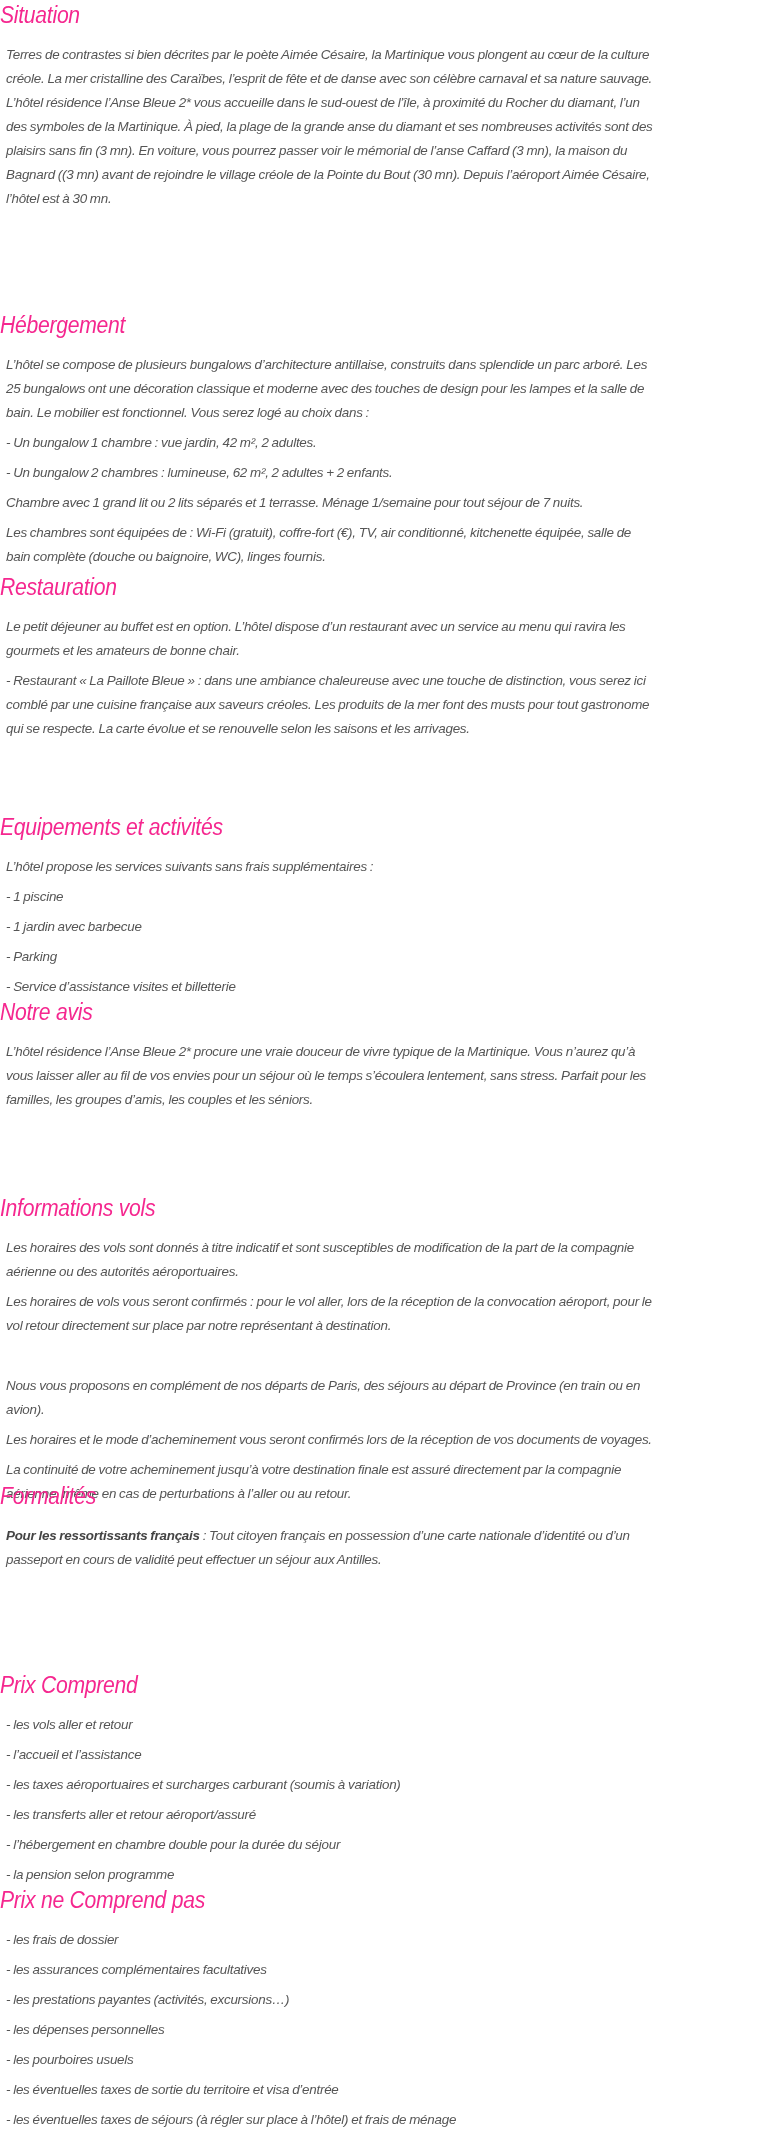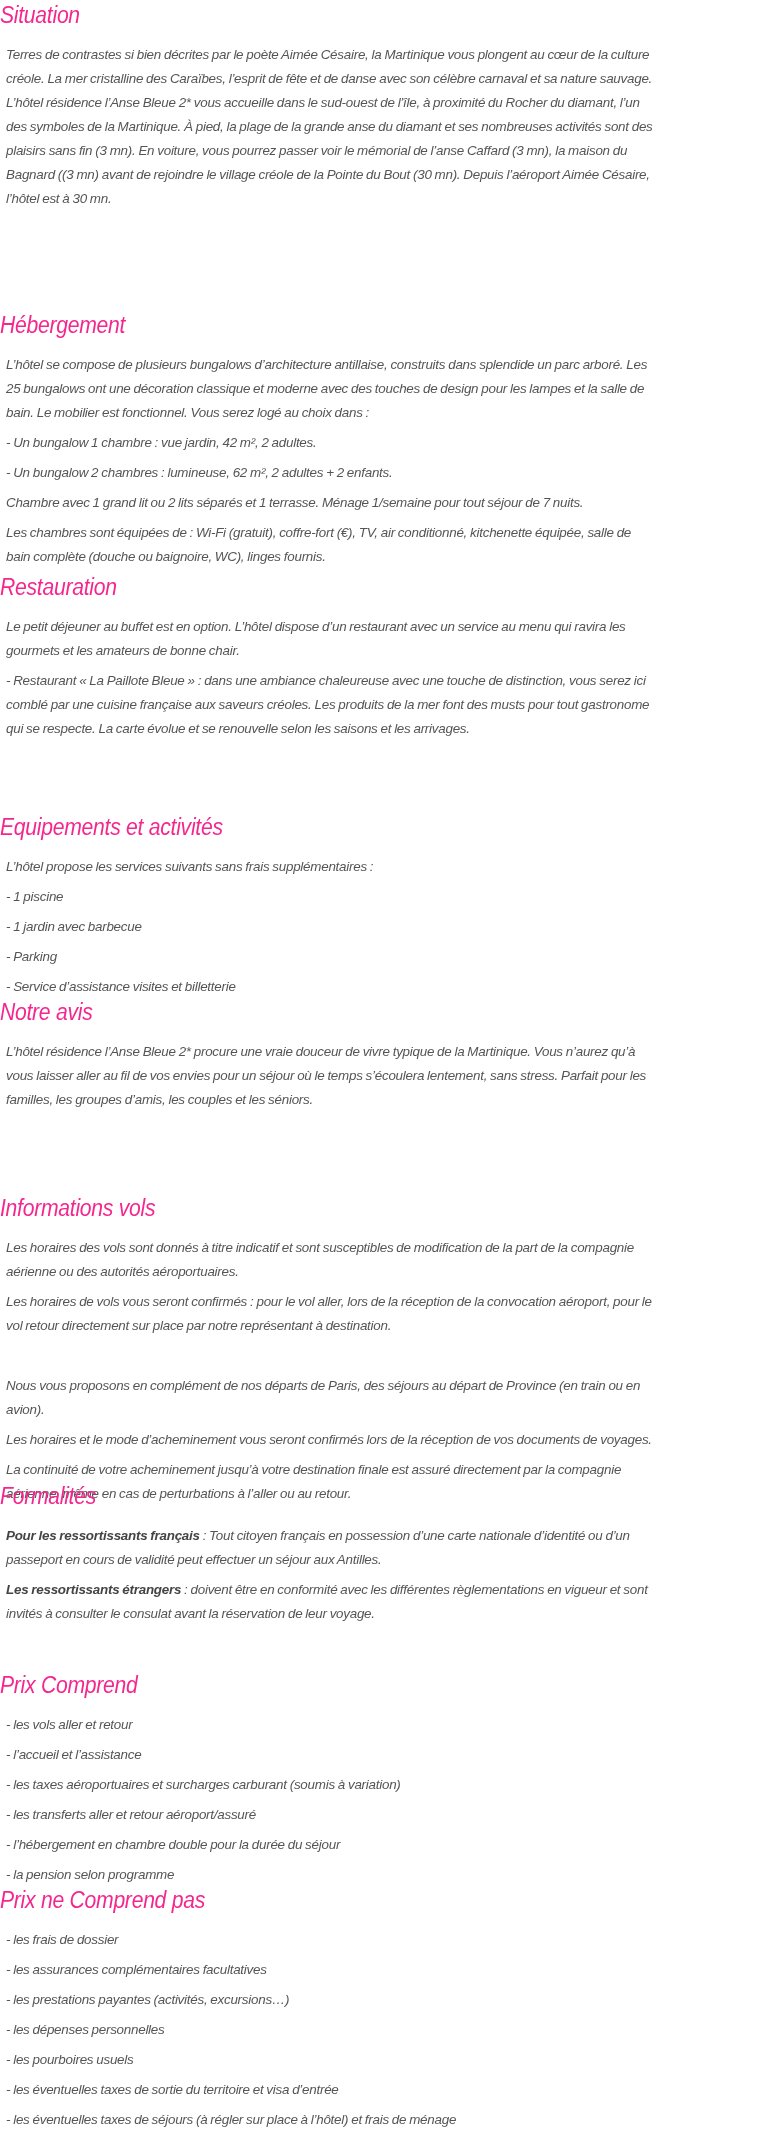--- a/index.html
+++ b/index.html
@@ -95,21 +95,20 @@
       <p>Nous vous proposons en complément de nos départs de Paris, des séjours au départ de Province (en train ou en avion).</p>
       <p>Les horaires et le mode d’acheminement vous seront confirmés lors de la réception de vos documents de voyages.</p>
       <p>La continuité de votre acheminement jusqu’à votre destination finale est assuré directement par la compagnie aérienne, même en cas de perturbations à l’aller ou au retour.</p>
     </div>
   </div>
 
   <div class="section" style="top:1481px;">
     <h2>Formalités</h2>
     <div class="body">
       <p><b>Pour les ressortissants français</b><span> : Tout citoyen français en possession d’une carte nationale d’identité ou d’un passeport en cours de validité peut effectuer un séjour aux Antilles.</span></p>
-      <p><b>Les ressortissants étrangers</b><span> : doivent être en conformité avec les différentes règlementations en vigueur et sont invités à consulter le consulat avant la réservation de leur voyage.</span></p>
     </div>
   </div>
 
   <div class="section" style="top:1670px;">
     <h2>Prix Comprend</h2>
     <div class="body">
       <p>- les vols aller et retour</p>
       <p>- l’accueil et l’assistance</p>
       <p>- les taxes aéroportuaires et surcharges carburant (soumis à variation)</p>
       <p>- les transferts aller et retour aéroport/assuré</p>

